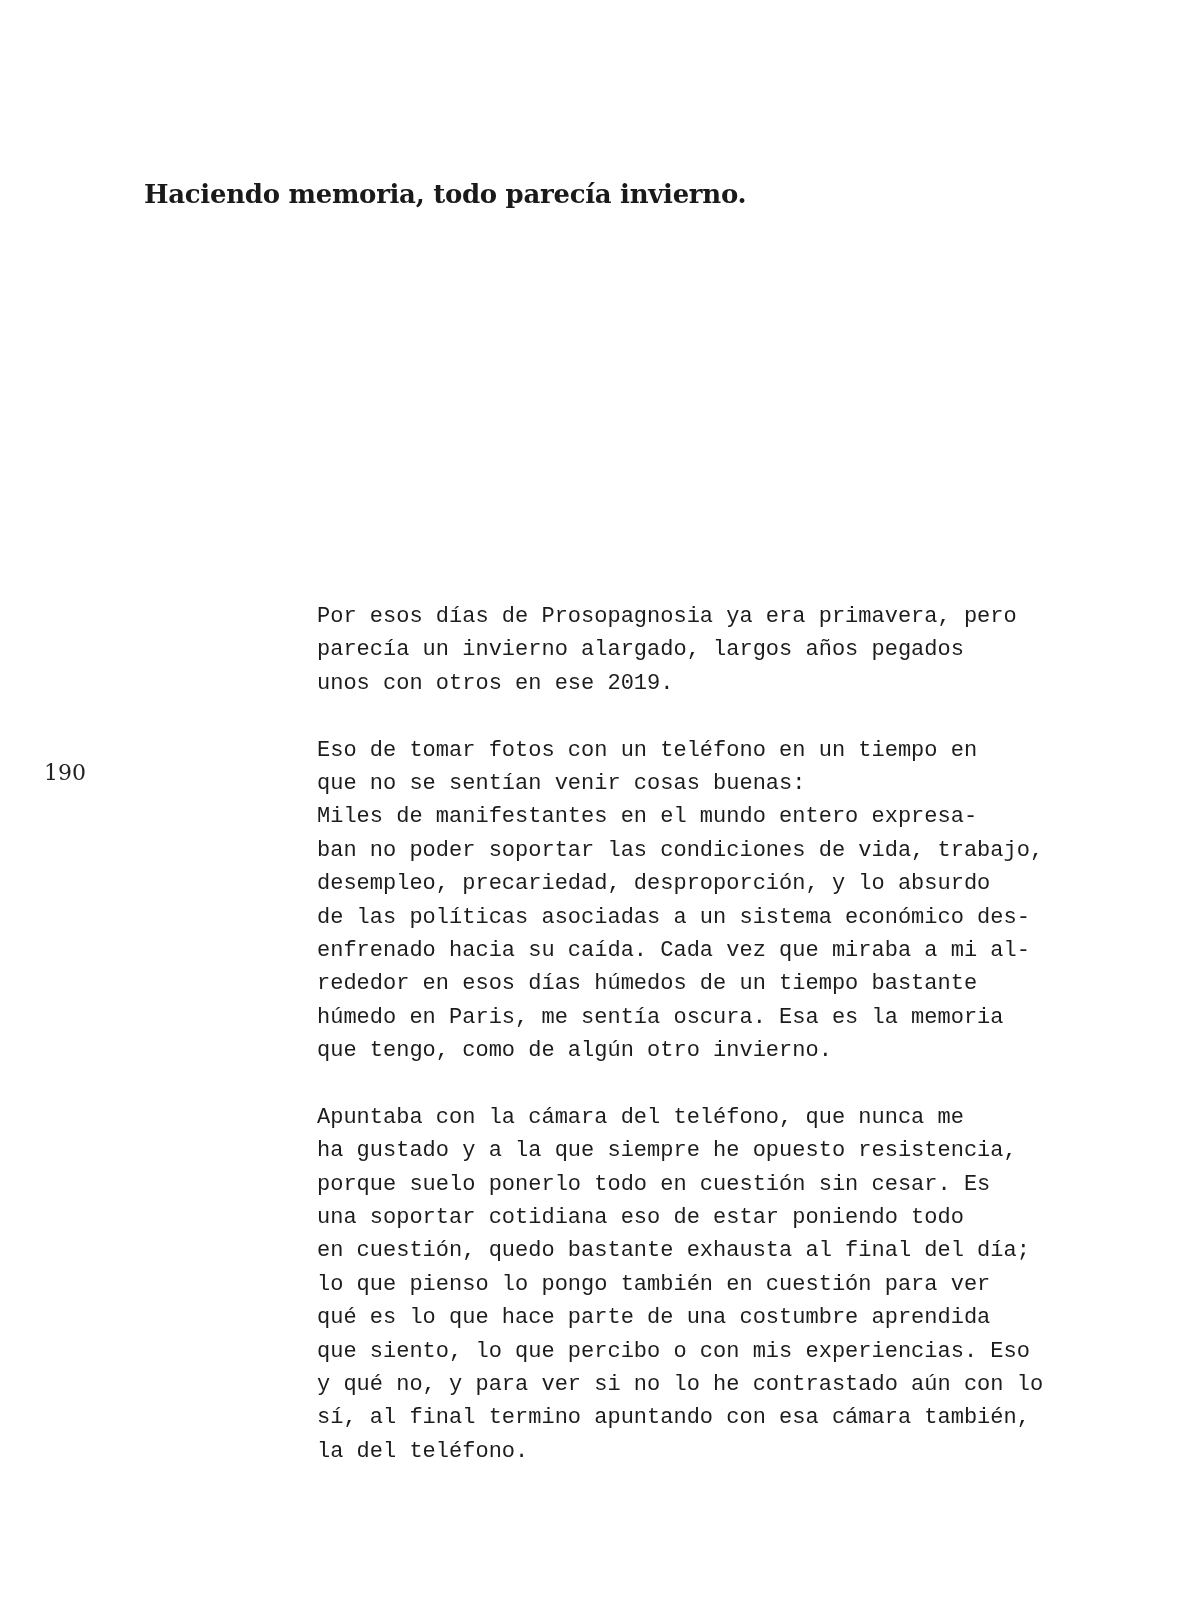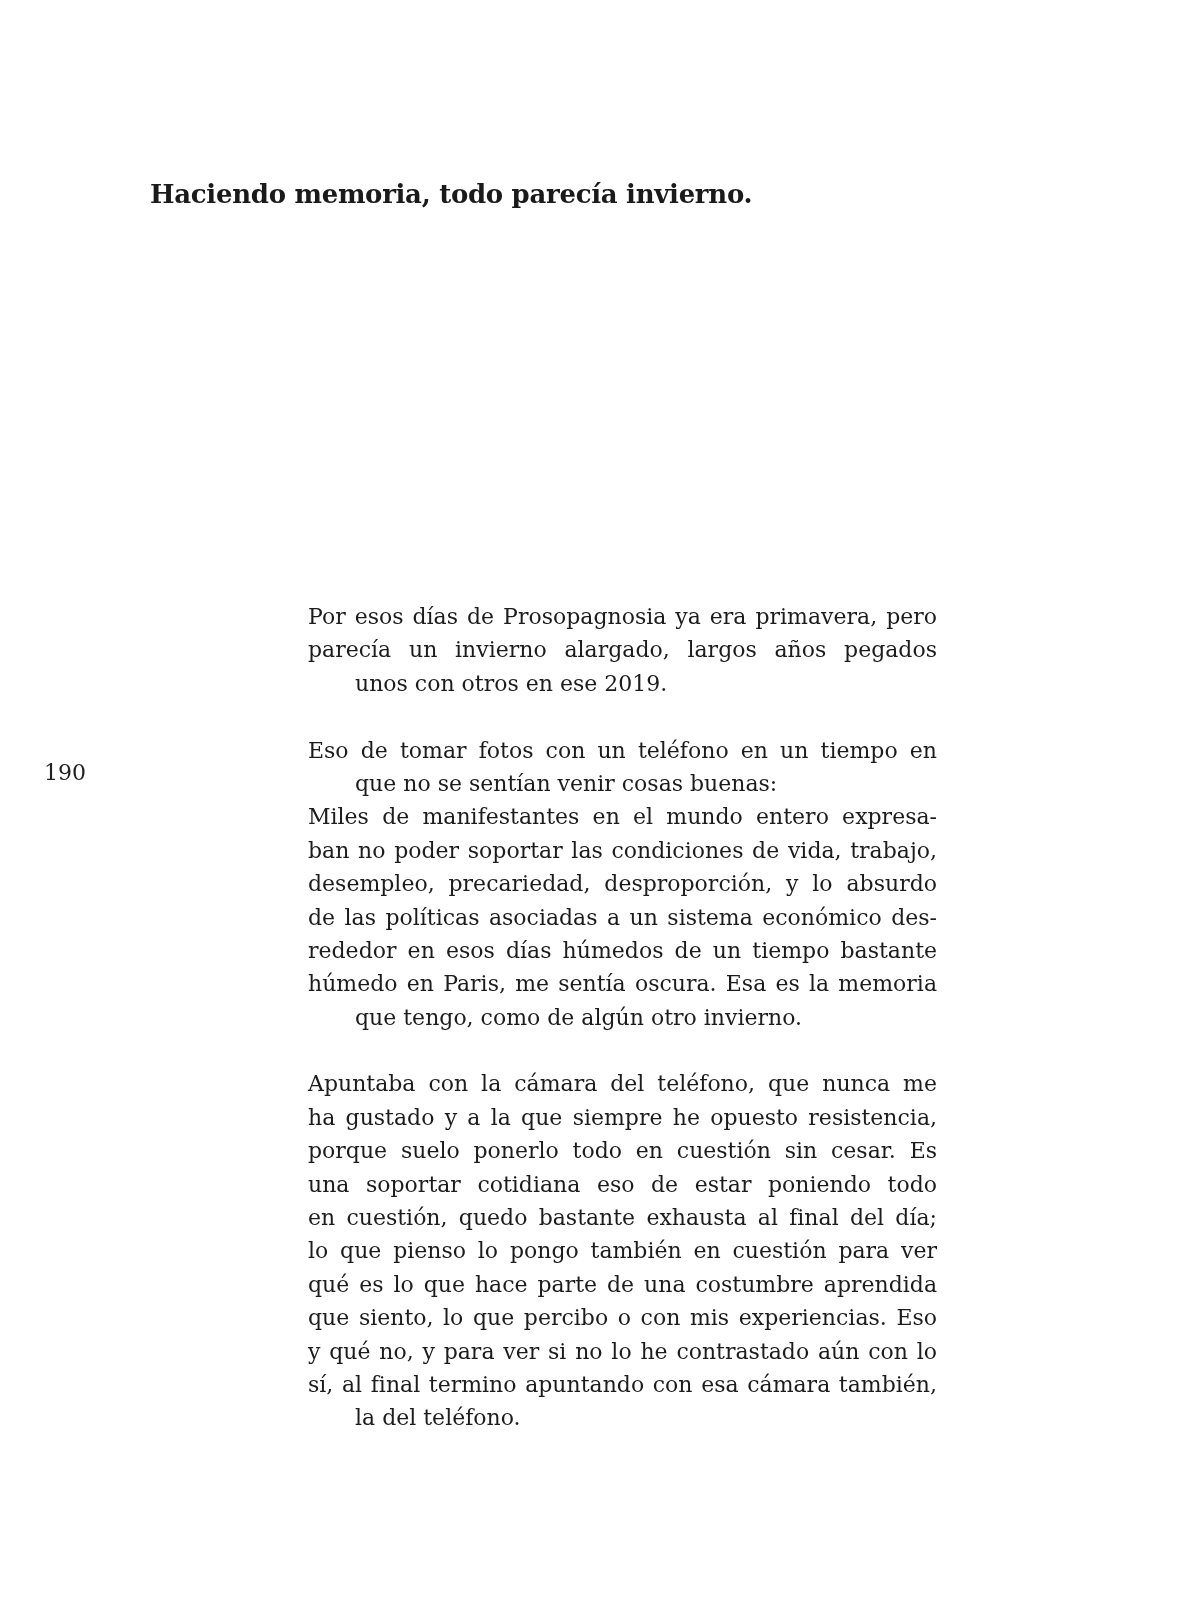--- a/index.html
+++ b/index.html
@@ -10,56 +10,56 @@
     position: relative;
     width: 1192px;
     height: 1614px;
     background: #ffffff;
     overflow: hidden;
     font-family: "DejaVu Serif", "Liberation Serif", serif;
     color: #1c1c1c;
   }
   .heading {
     position: absolute;
-    left: 150px;
+    left: 144px;
     top: 162px;
     font-size: 26px;
     font-weight: bold;
     letter-spacing: -0.3px;
     white-space: nowrap;
     color: #1a1a1a;
   }
   .page-num {
     position: absolute;
     left: 44px;
     top: 736px;
     font-size: 22px;
     color: #222222;
     margin-top: 24px;
   }
   .column {
     position: absolute;
-    left: 308px;
+    left: 317px;
     top: 600px;
     width: 629px;
     font-size: 22px;
+    font-family: Liberation Mono, monospace;
   }
   .para { margin: 0; }
   .para + .para { margin-top: 33.4px; }
   .line {
     height: 33.4px;
     line-height: 33.4px;
     text-align: justify;
     text-align-last: justify;
     white-space: nowrap;
   }
   .line.ragged {
     text-align: right;
     text-align-last: left;
-    margin-left: 47px;
   }
 </style>
 </head>
 <body>
 
 <div class="page">
 
   <h1 class="heading">Haciendo memoria, todo parecía invierno.</h1>
 
   <div class="page-num">190</div>
@@ -72,20 +72,21 @@
       <div class="line ragged">unos con otros en ese 2019.</div>
     </div>
 
     <div class="para">
       <div class="line">Eso de tomar fotos con un teléfono en un tiempo en</div>
       <div class="line ragged">que no se sentían venir cosas buenas:</div>
       <div class="line">Miles de manifestantes en el mundo entero expresa-</div>
       <div class="line">ban no poder soportar las condiciones de vida, trabajo,</div>
       <div class="line">desempleo, precariedad, desproporción, y lo absurdo</div>
       <div class="line">de las políticas asociadas a un sistema económico des-</div>
+      <div class="line">enfrenado hacia su caída. Cada vez que miraba a mi al-</div>
       <div class="line">rededor en esos días húmedos de un tiempo bastante</div>
       <div class="line">húmedo en Paris, me sentía oscura. Esa es la memoria</div>
       <div class="line ragged">que tengo, como de algún otro invierno.</div>
     </div>
 
     <div class="para">
       <div class="line">Apuntaba con la cámara del teléfono, que nunca me</div>
       <div class="line">ha gustado y a la que siempre he opuesto resistencia,</div>
       <div class="line">porque suelo ponerlo todo en cuestión sin cesar. Es</div>
       <div class="line">una soportar cotidiana eso de estar poniendo todo</div>

